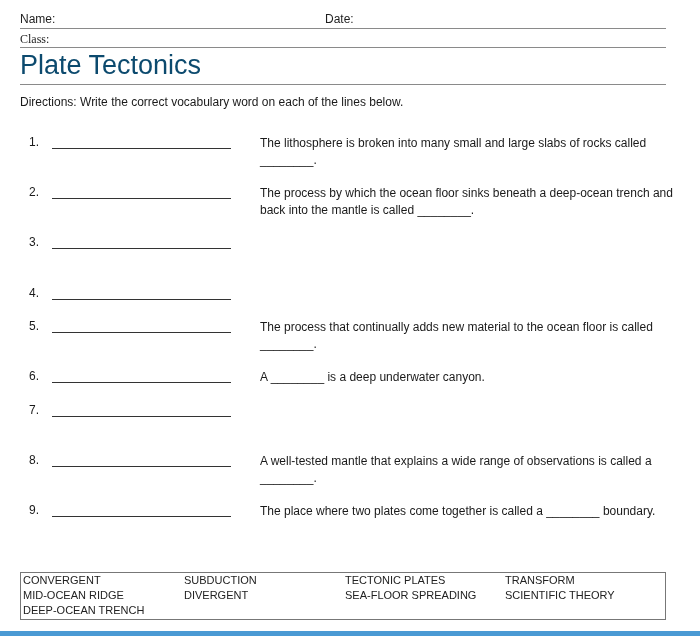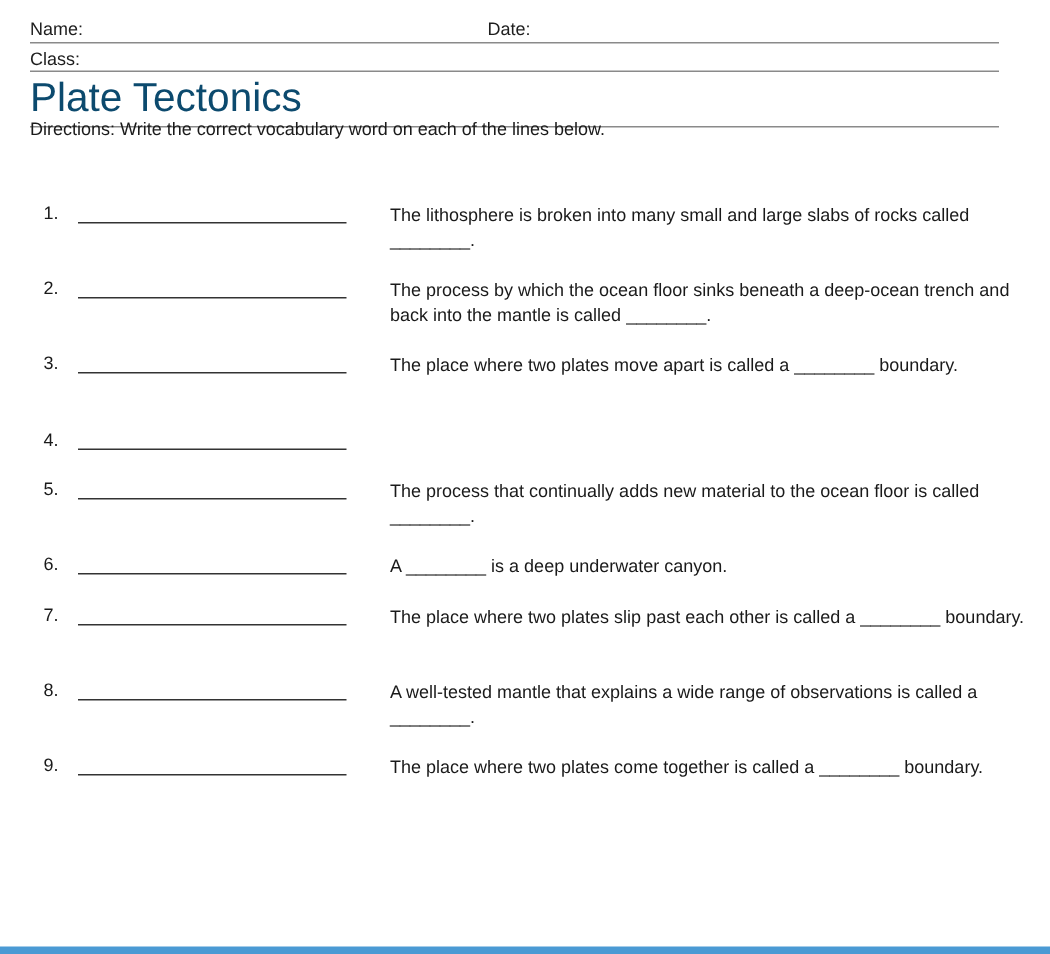--- a/index.html
+++ b/index.html
@@ -4,84 +4,93 @@
 <style>
   html, body { margin: 0; padding: 0; }
   body {
     width: 700px; height: 636px; position: relative; overflow: hidden;
     background: #ffffff; font-family: "Liberation Sans", sans-serif; color: #1a1a1a;
   }
   .page { position: absolute; left: 0; top: 0; width: 700px; height: 636px; }
   .hdr-line { position: absolute; left: 20px; width: 646px; height: 0; border-top: 1px solid #8a8a8a; }
   .lbl { position: absolute; font-size: 12px; color: #1e1e1e; }
   .title { position: absolute; left: 20px; top: 50px; font-size: 27px; color: #0c4a6e; }
-  .directions { position: absolute; left: 20px; top: 79px; font-size: 12px; text-align: right; }
+  .directions { position: absolute; left: 20px; top: 95px; font-size: 12px; text-align: right; }
   .q { position: absolute; left: 0; width: 700px; height: 40px; }
   .qnum { position: absolute; left: 29px; top: 0; font-size: 12px; }
   .qline { position: absolute; left: 52px; top: 13px; width: 179px; border-top: 1px solid #333; }
   .qtext { position: absolute; left: 240px; top: 0; width: 430px; font-size: 12px; line-height: 16.5px; margin-left: 20px; }
   .wordbank { position: absolute; left: 20px; top: 572px; width: 644px; height: 46px; border: 1px solid #777; }
   .wb-item { position: absolute; font-size: 11px; color: #222; letter-spacing: 0; }
   .bottom-bar { position: absolute; left: 0; top: 631px; width: 700px; height: 5px; background: #4a9ad4; }
 </style>
 </head>
 <body>
 
 <div class="page">
   <span class="lbl" style="left:20px;top:12px;">Name:</span>
   <span class="lbl" style="left:325px;top:12px;">Date:</span>
   <div class="hdr-line" style="top:28px;"></div>
-  <span class="lbl" style="left:20px;top:32px;">Class:</span>
+  <span class="lbl" style="left:20px;top:32px;font-family:Liberation Serif, serif;">Class:</span>
   <div class="hdr-line" style="top:47px;"></div>
 
   <div class="title">Plate Tectonics</div>
   <div class="hdr-line" style="top:84px;"></div>
 
   <div class="directions">Directions: Write the correct vocabulary word on each of the lines below.</div>
 
   <div class="q" style="top:135px;">
     <span class="qnum">1.</span>
     <div class="qline"></div>
     <div class="qtext">The lithosphere is broken into many small and large slabs of rocks called ________.</div>
   </div>
   <div class="q" style="top:185px;">
     <span class="qnum">2.</span>
     <div class="qline"></div>
     <div class="qtext">The process by which the ocean floor sinks beneath a deep-ocean trench and back into the mantle is called ________.</div>
   </div>
   <div class="q" style="top:235px;">
     <span class="qnum">3.</span>
     <div class="qline"></div>
-    <div class="qtext">The place where two plates move apart is called a ________ boundary.</div>
   </div>
   <div class="q" style="top:286px;">
     <span class="qnum">4.</span>
     <div class="qline"></div>
   </div>
   <div class="q" style="top:319px;">
     <span class="qnum">5.</span>
     <div class="qline"></div>
     <div class="qtext">The process that continually adds new material to the ocean floor is called ________.</div>
   </div>
   <div class="q" style="top:369px;">
     <span class="qnum">6.</span>
     <div class="qline"></div>
     <div class="qtext">A ________ is a deep underwater canyon.</div>
   </div>
   <div class="q" style="top:403px;">
     <span class="qnum">7.</span>
     <div class="qline"></div>
-    <div class="qtext">The place where two plates slip past each other is called a ________ boundary.</div>
   </div>
   <div class="q" style="top:453px;">
     <span class="qnum">8.</span>
     <div class="qline"></div>
     <div class="qtext">A well-tested mantle that explains a wide range of observations is called a ________.</div>
   </div>
   <div class="q" style="top:503px;">
     <span class="qnum">9.</span>
     <div class="qline"></div>
     <div class="qtext">The place where two plates come together is called a ________ boundary.</div>
   </div>
 
+  <div class="wordbank">
+    <span class="wb-item" style="left:2px;top:1px;">CONVERGENT</span>
+    <span class="wb-item" style="left:163px;top:1px;">SUBDUCTION</span>
+    <span class="wb-item" style="left:324px;top:1px;">TECTONIC PLATES</span>
+    <span class="wb-item" style="left:484px;top:1px;">TRANSFORM</span>
+    <span class="wb-item" style="left:2px;top:16px;">MID-OCEAN RIDGE</span>
+    <span class="wb-item" style="left:163px;top:16px;">DIVERGENT</span>
+    <span class="wb-item" style="left:324px;top:16px;">SEA-FLOOR SPREADING</span>
+    <span class="wb-item" style="left:484px;top:16px;">SCIENTIFIC THEORY</span>
+    <span class="wb-item" style="left:2px;top:31px;">DEEP-OCEAN TRENCH</span>
+  </div>
 
   <div class="bottom-bar"></div>
 </div>
 
 </body></html>

